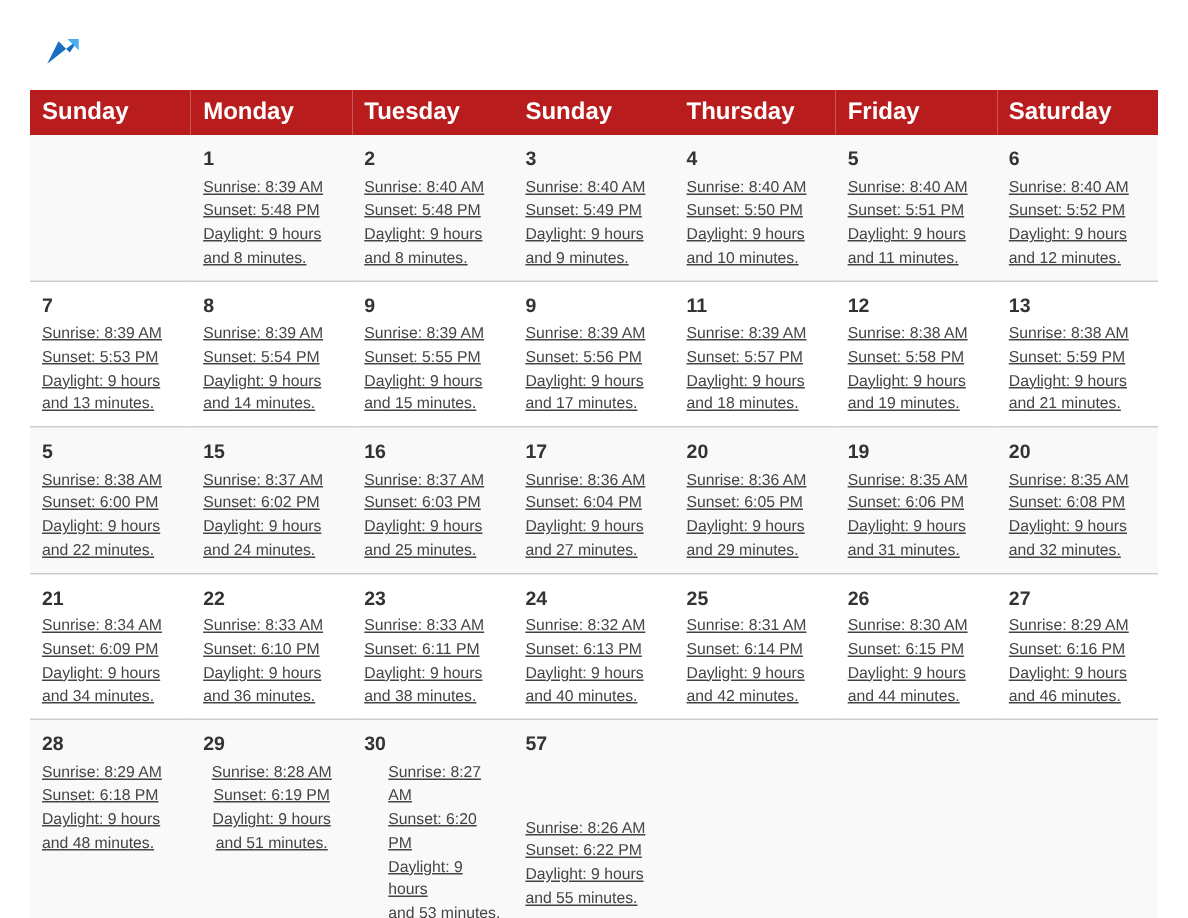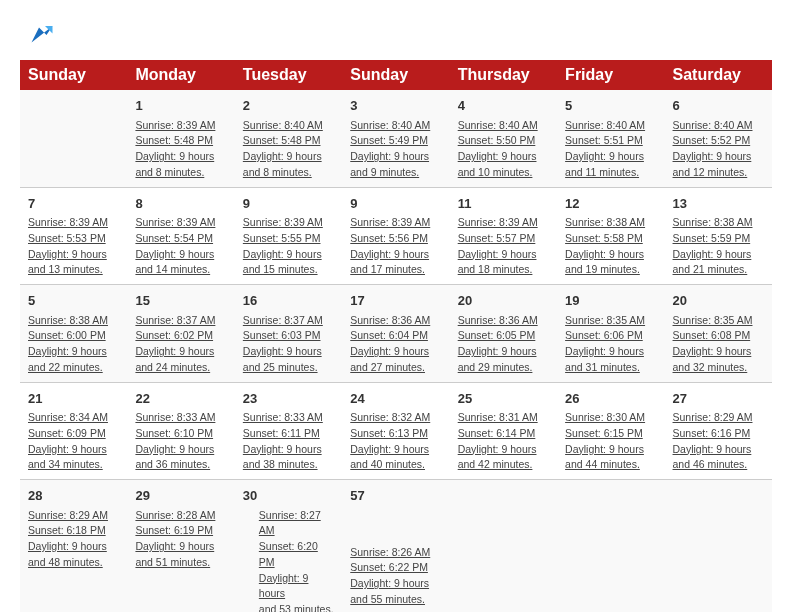--- a/index.html
+++ b/index.html
@@ -324,21 +324,21 @@
       <tr>
         <td>
           <span class="day-num">28</span>
           <div class="day-info" style="white-space: pre-line;">Sunrise: 8:29 AM
 Sunset: 6:18 PM
 Daylight: 9 hours
 and 48 minutes.</div>
         </td>
         <td>
           <span class="day-num">29</span>
-          <div class="day-info" style="white-space: pre-line;">Sunrise: 8:28 AM
+          <div class="day-info" style="white-space: pre-line; text-align: center;">Sunrise: 8:28 AM
 Sunset: 6:19 PM
 Daylight: 9 hours
 and 51 minutes.</div>
         </td>
         <td>
           <span class="day-num">30</span>
           <div class="day-info" style="white-space: pre-line; margin-left: 16px;">Sunrise: 8:27 AM
 Sunset: 6:20 PM
 Daylight: 9 hours
 and 53 minutes.</div>

